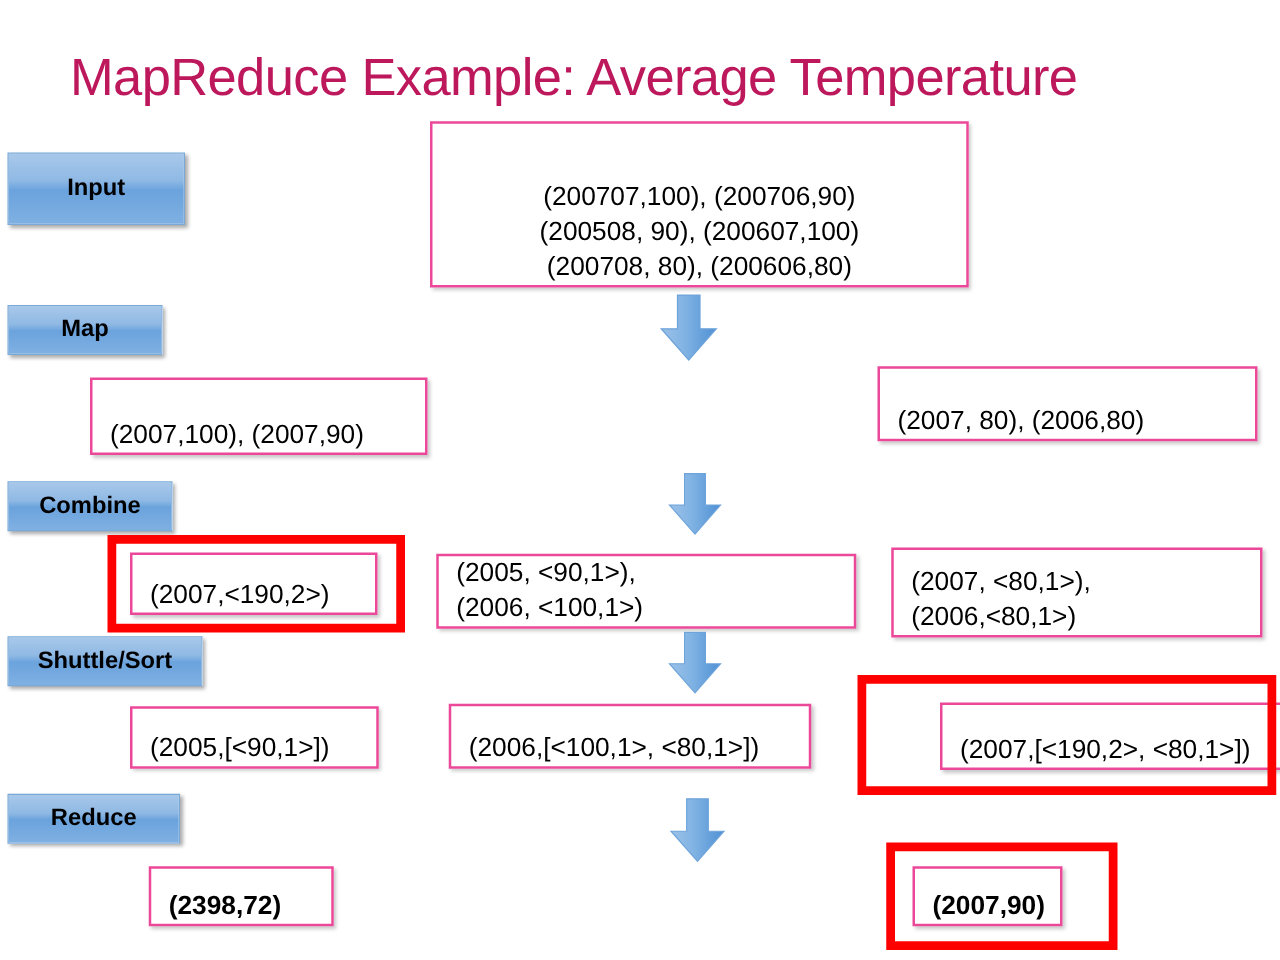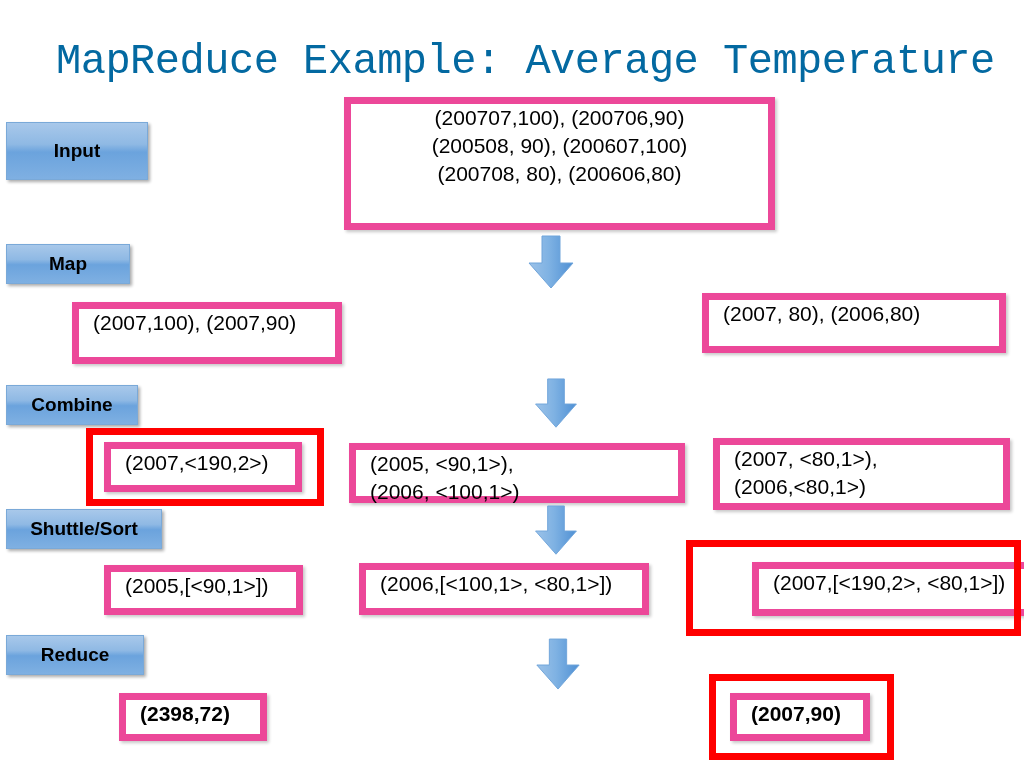--- a/index.html
+++ b/index.html
@@ -26,23 +26,22 @@
   
   #title {
     position: absolute;
     left: 56px;
     top: 36px;
     width: 930px;
     font-size: 42px;
     line-height: 52px;
     font-weight: 400;
     letter-spacing: -0.5px;
-    color: #0369a1;
+    color: #be185d;
     white-space: nowrap;
-    font-family: Liberation Mono, monospace;
   }
 
   
   .stage-label {
     position: absolute;
     box-sizing: border-box;
     background: linear-gradient(to bottom,
                 #a8c8ea 0%,
                 #8fb9e4 38%,
                 #6ba3dd 52%,
@@ -57,27 +56,27 @@
     justify-content: center;
     text-align: center;
     letter-spacing: 0px;
   }
 
   
   .databox {
     position: absolute;
     box-sizing: border-box;
     background: #ffffff;
-    border: 7px solid #ec4899;
+    border: 2px solid #ec4899;
     box-shadow: 2px 2px 3px rgba(0,0,0,0.22);
     color: #000000;
     font-size: 21px;
     line-height: 28px;
     display: flex;
-    align-items: flex-start;
+    align-items: flex-end;
     padding-left: 14px;
   }
   .databox.center {
     justify-content: center;
     padding-left: 0;
     text-align: center;
   }
   .databox.bold {
     font-weight: bold;
   }
@@ -209,18 +208,18 @@
       </defs>
       <polygon points="17,1 35,1 35,28 48,28 26,53 4,28 17,28" fill="url(#ag4)" stroke="#6fa4da" stroke-width="1"></polygon>
     </svg>
   </div>
 
   <div class="databox bold" style="left:119px; top:693px; width:148px; height:48px;">
     <span class="lines">(2398,72)</span>
   </div>
 
 
-  <div class="databox bold" style="left:730px; top:693px; width:140px; height:48px;">
+  <div class="databox bold" style="left:730px; top:693px; width:120px; height:48px;">
     <span class="lines">(2007,90)</span>
   </div>
   <div class="highlight" style="left:709px; top:674px; width:185px; height:86px;"></div>
 
 </div>
 
 </body></html>

